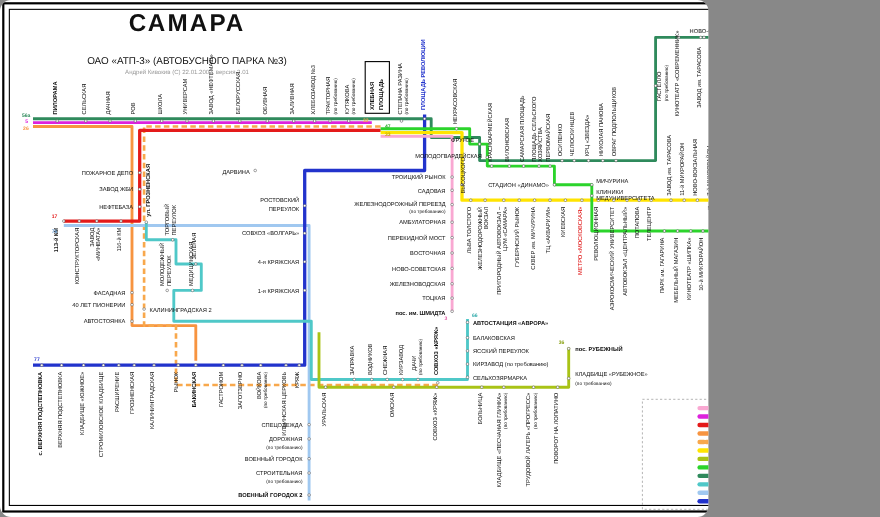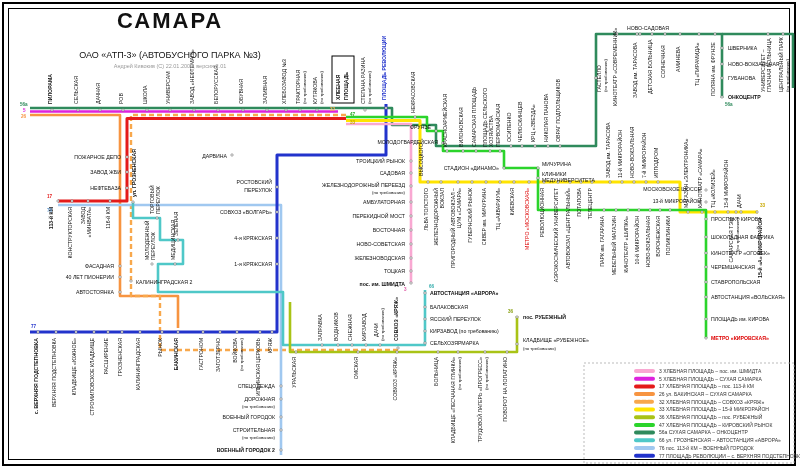--- a/index.html
+++ b/index.html
@@ -1,17 +1,17 @@
 <!DOCTYPE html>
 <html><head>
 <meta charset="utf-8">
 <style>
   html,body{margin:0;padding:0;background:#888;}
-  .page{position:relative;width:800px;height:470px;background:#fff;overflow:hidden;
-        font-family:"Liberation Sans",sans-serif;}
+  .page{position:relative;width:644px;height:470px;background:#fff;overflow:hidden;
+        font-family:"Liberation Sans",sans-serif;border-radius:10px;}
   .frame-outer{position:absolute;left:2px;top:2px;width:794px;height:464px;border:2px solid #000;box-sizing:border-box;}
   .frame-inner{position:absolute;left:8px;top:8px;width:782px;height:452px;border:1px solid #000;box-sizing:border-box;}
   .title-block{position:absolute;left:30px;top:8px;width:280px;text-align:center;z-index:5;}
   .title-city{font-size:22px;font-weight:bold;letter-spacing:2px;color:#111;}
   .title-sub{font-size:10.5px;color:#111;margin-top:1px;}
   .title-org{font-size:9px;color:#111;margin-top:16px;}
   .title-credit{font-size:5.5px;color:#999;margin-top:3px;}
   svg{position:absolute;left:0;top:0;}
   text{font-family:"Liberation Sans",sans-serif;}
 </style>

